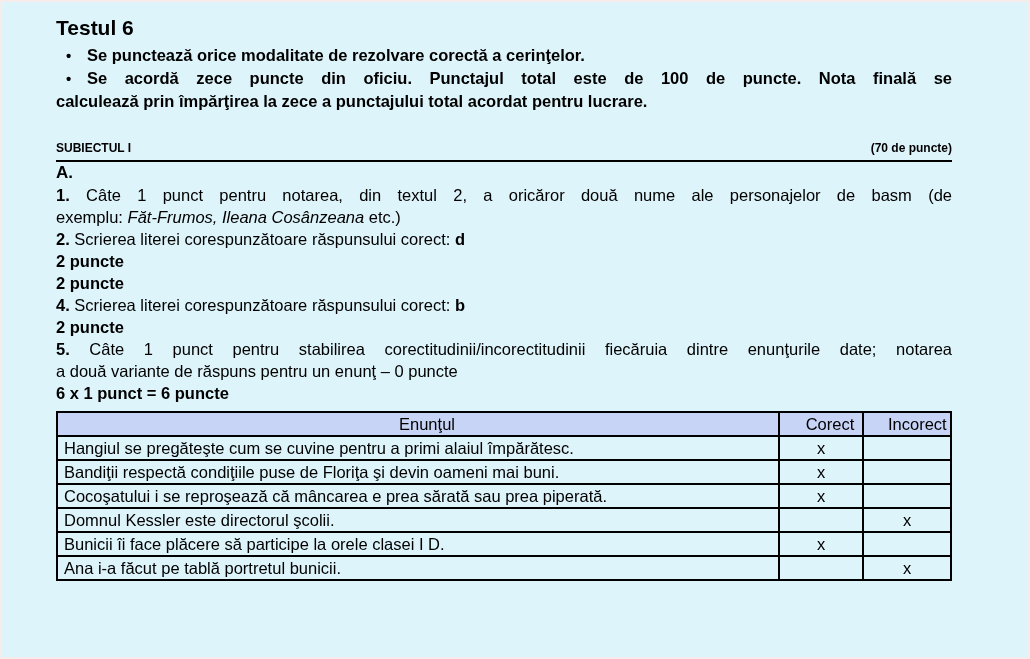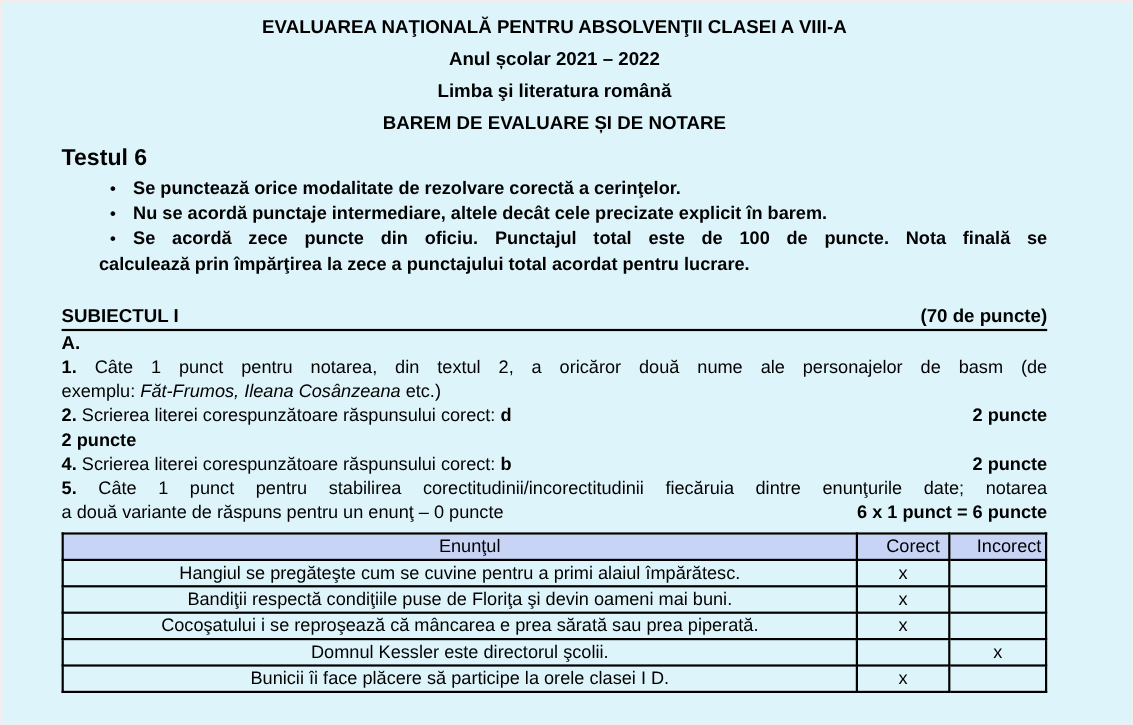--- a/index.html
+++ b/index.html
@@ -28,107 +28,97 @@
     line-height: 29px;
   }
   .test-label {
     text-align: left;
     font-weight: bold;
     font-size: 21px;
     line-height: 22px;
     margin-top: 7px;
   }
   
-  .bullets { margin-top: 5px; font-weight: bold; font-size: 16.5px; margin-left: 34px; }
+  .bullets { margin-top: 5px; font-weight: bold; font-size: 16.5px; }
   .bullet-line {
     padding-left: 10px;
     line-height: 23px;
   }
   .bullet-line .glyph {
     display: inline-block;
     width: 21px;
     font-size: 15px;
   }
   .bullet-line.justify {
     text-align: justify;
     text-align-last: justify;
   }
   .bullet-cont { line-height: 23px; }
   
   .subject-line {
     margin-top: 25px;
     display: flex;
     justify-content: space-between;
     font-weight: bold;
-    font-size: 17px;
+    font-size: 12px;
     line-height: 21px;
     border-bottom: 2px solid #000;
     padding-bottom: 1px;
   }
   .section-a {
     font-weight: bold;
     font-size: 17px;
     line-height: 22px;
   }
   
   .items { font-size: 16.5px; }
   .item-line { line-height: 22px; }
   .item-line.justify { text-align: justify; text-align-last: justify; }
-  .item-line.flex { display: flex; justify-content: space-between; }
+  .item-line.flex { display: flex; justify-content: space-between; flex-direction: column; }
   .num, .answer, .points { font-weight: bold; }
   .italic { font-style: italic; }
   
   table.statements {
     margin-top: 7px;
     border-collapse: collapse;
     table-layout: fixed;
     width: 894px;
     font-size: 16.5px;
   }
   table.statements th, table.statements td {
     border: 2px solid #000;
     height: 20px;
     line-height: 20px;
     padding: 1px 6px;
     font-weight: normal;
     overflow: hidden;
     white-space: nowrap;
-    text-align: center;
   }
   table.statements th {
     background: var(--table-header-bg, #c8d4f6);
     text-align: center;
     padding-left: 24px;
   }
   td.statement { text-align: left; }
   td.mark { text-align: center; }
   col.c-statement { width: 722px; }
   col.c-corect   { width: 84px; }
   col.c-incorect { width: 88px; }
 </style>
 </head>
 <body>
 
 <div class="content">
 
-  <div class="title-block">
-    <div>EVALUAREA NAŢIONALĂ PENTRU ABSOLVENŢII CLASEI A VIII-A</div>
-    <div>Anul școlar 2021 – 2022</div>
-    <div>Limba şi literatura română</div>
-    <div>BAREM DE EVALUARE ȘI DE NOTARE</div>
-  </div>
 
   <div class="test-label">Testul 6</div>
 
   <div class="bullets">
     <div class="bullet-line">
       <span class="glyph">•</span><span>Se punctează orice modalitate de rezolvare corectă a cerinţelor.</span>
-    </div>
-    <div class="bullet-line">
-      <span class="glyph">•</span><span>Nu se acordă punctaje intermediare, altele decât cele precizate explicit în barem.</span>
     </div>
     <div class="bullet-line justify">
       <span class="glyph">•</span><span>Se acordă zece puncte din oficiu. Punctajul total este de 100 de puncte. Nota finală se</span>
     </div>
     <div class="bullet-cont">calculează prin împărţirea la zece a punctajului total acordat pentru lucrare.</div>
   </div>
 
   <div class="subject-line">
     <span>SUBIECTUL I</span>
     <span>(70 de puncte)</span>
@@ -200,16 +190,21 @@
       <tr>
         <td class="statement">Domnul Kessler este directorul şcolii.</td>
         <td class="mark"></td>
         <td class="mark">x</td>
       </tr>
       <tr>
         <td class="statement">Bunicii îi face plăcere să participe la orele clasei I D.</td>
         <td class="mark">x</td>
         <td class="mark"></td>
       </tr>
+      <tr>
+        <td class="statement">Ana i-a făcut pe tablă portretul bunicii.</td>
+        <td class="mark"></td>
+        <td class="mark">x</td>
+      </tr>
     </tbody>
   </table>
 
 </div>
 
 </body></html>

